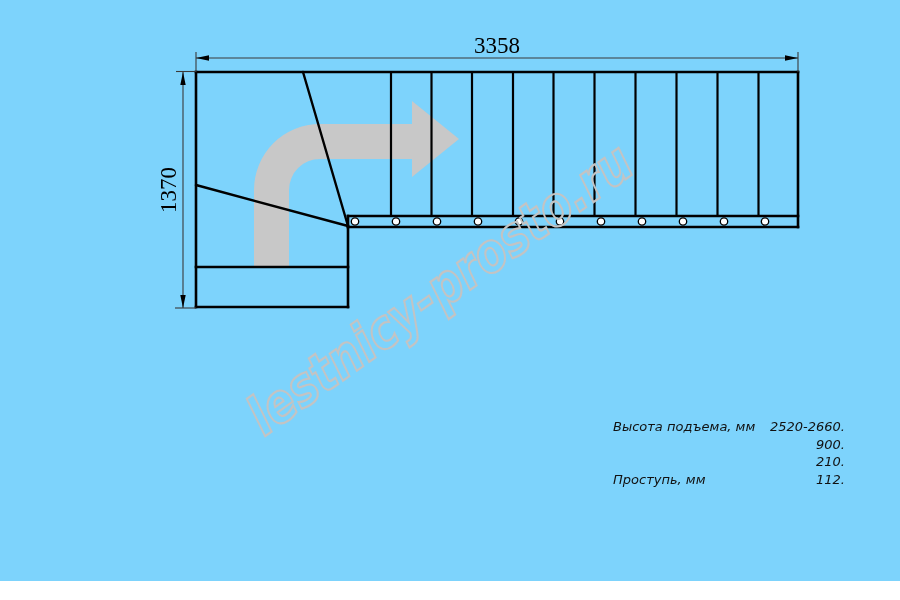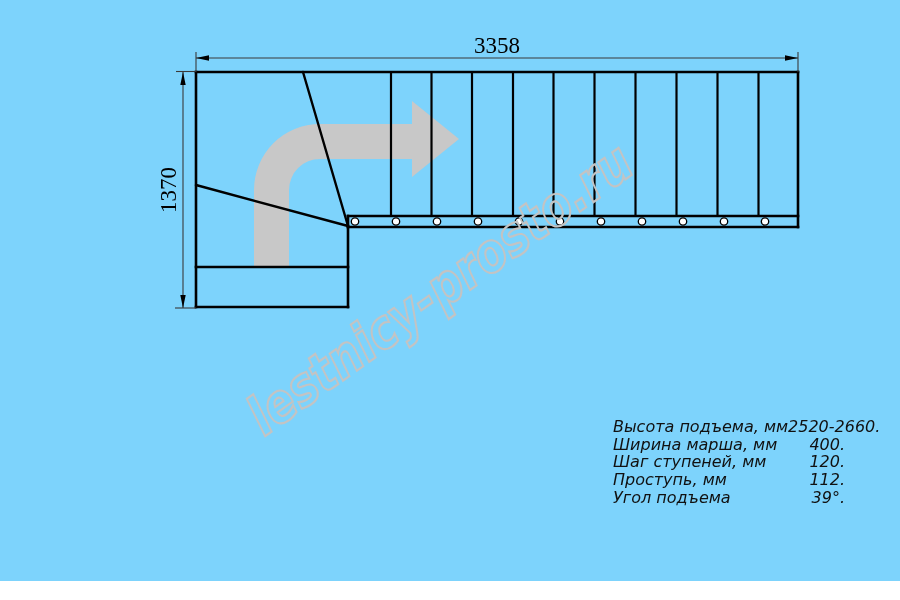--- a/index.html
+++ b/index.html
@@ -16,21 +16,21 @@
     position: absolute;
     left: 613px;
     top: 418px;
     width: 232px;
   }
   .spec-row {
     display: flex;
     justify-content: space-between;
     align-items: baseline;
     font-style: italic;
-    font-size: 16px;
+    font-size: 13px;
     line-height: 17.7px;
     color: #111111;
   }
   .spec-label { white-space: nowrap; }
   .spec-value { white-space: nowrap; margin-left: auto; text-align: left; }
   .dim-text {
     font-family: "Liberation Serif", "DejaVu Serif", serif;
     font-size: 23px;
     fill: #000000;
   }
@@ -116,30 +116,24 @@
 
     <text x="264" y="437" transform="rotate(-35.5 264 437)" font-family="DejaVu Sans, sans-serif" font-size="54" font-weight="bold" font-style="italic" fill="none" stroke="#c3c3c3" stroke-width="2.2" textLength="458" lengthAdjust="spacingAndGlyphs">lestnicy-prosto.ru</text>
   </svg>
 
   <div class="specs">
     <div class="spec-row">
       <span class="spec-label">Высота подъема, мм</span>
       <span class="spec-value">2520-2660.</span>
     </div>
     <div class="spec-row">
-      <span class="spec-label">Ширина марша, мм</span>
-      <span class="spec-value">400.</span>
+      <span class="spec-value">900.</span>
     </div>
     <div class="spec-row">
-      <span class="spec-label">Шаг ступеней, мм</span>
-      <span class="spec-value">120.</span>
+      <span class="spec-value">210.</span>
     </div>
     <div class="spec-row">
       <span class="spec-label">Проступь, мм</span>
       <span class="spec-value">112.</span>
-    </div>
-    <div class="spec-row">
-      <span class="spec-label">Угол подъема</span>
-      <span class="spec-value">39°.</span>
     </div>
   </div>
 
 </div>
 
 </body></html>

